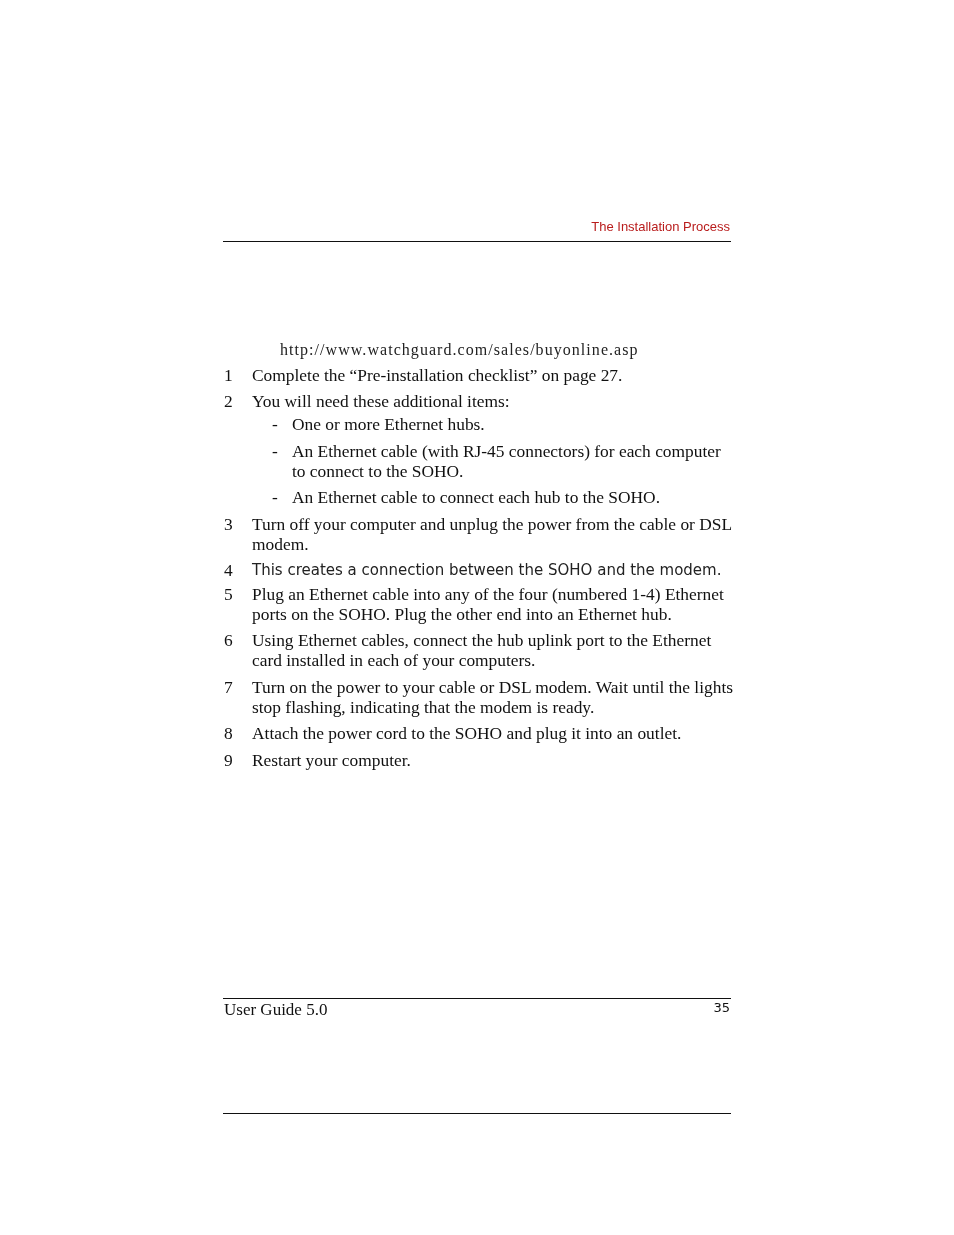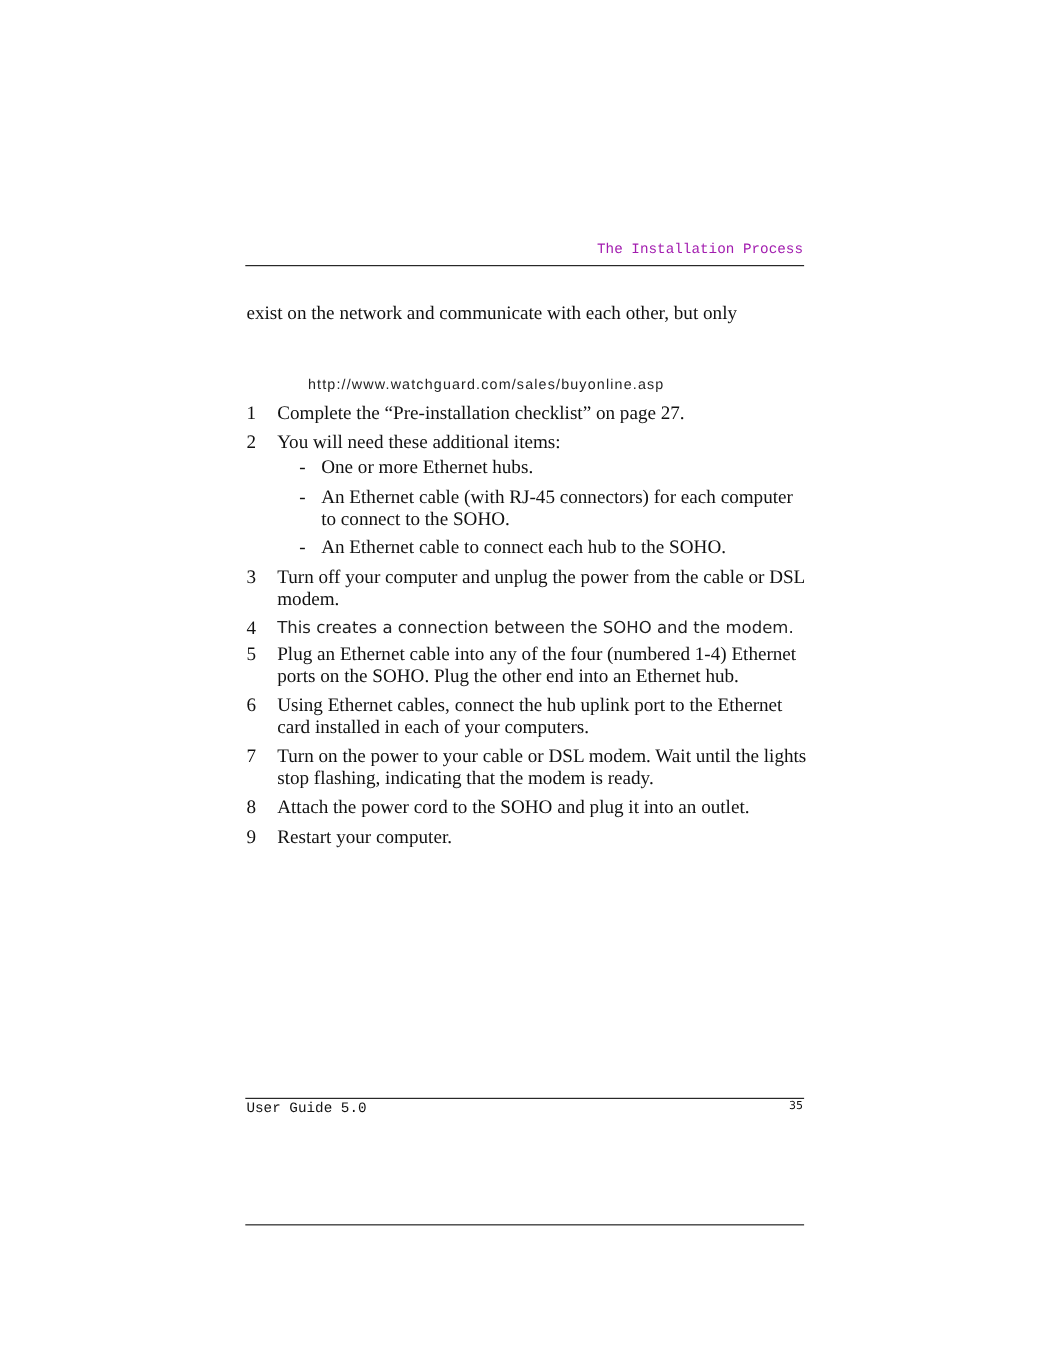--- a/index.html
+++ b/index.html
@@ -1,42 +1,42 @@
 <!DOCTYPE html>
 <html><head>
 <meta charset="utf-8">
 <style>
   html, body { margin:0; padding:0; background:#ffffff; }
   body { width:954px; height:1235px; position:relative; overflow:hidden; color:#111; }
   .page { position:absolute; left:0; top:0; width:954px; height:1235px; }
-  .header-text { position:absolute; right:224px; top:219px; font-family:Liberation Mono, monospace; font-size:13px; color:#a21caf; }
+  .header-text { position:absolute; right:224px; top:219px; font-family:Liberation Sans, sans-serif; font-size:13px; color:#b91c1c; }
   .rule { position:absolute; left:223px; width:508px; height:0; border-top:1px solid #111; }
   .body { position:absolute; left:224px; top:274px; width:510px; font-family:"Liberation Serif", serif; font-size:17.4px; line-height:20.3px; }
   .intro { margin:0; }
-  .url { font-family:Liberation Sans, sans-serif; font-size:13px; letter-spacing:1.05px; margin:6px 0 0 56px; line-height:18px; color:#222; }
+  .url { font-family:Liberation Serif, serif; font-size:16px; letter-spacing:1.05px; margin:6px 0 0 56px; line-height:18px; color:#222; }
   .step { display:flex; margin-top:6px; }
   .num { width:28px; flex:none; }
   .txt { flex:1; }
   .sub { display:flex; margin-top:6px; margin-left:20px; }
   .sub:first-child { margin-top:3px; }
   .dash { width:20px; flex:none; text-align:left; padding-left:28px; box-sizing:content-box; }
   .note { font-family:"DejaVu Sans", sans-serif; font-size:15px; line-height:16px; color:#222; margin-top:2px; }
-  .footer-left { position:absolute; left:224px; top:1000px; font-family:Liberation Mono, monospace; font-size:13px; }
-  .footer-right { position:absolute; right:224px; top:1000px; font-family:"DejaVu Sans", sans-serif; font-size:10px; }
+  .footer-left { position:absolute; left:224px; top:1000px; font-family:Liberation Serif, serif; font-size:17px; }
+  .footer-right { position:absolute; right:224px; top:1000px; font-family:"DejaVu Sans", sans-serif; font-size:13px; }
 </style>
 </head>
 <body>
 
 <div class="page">
   <div class="header-text">The Installation Process</div>
   <div class="rule" style="top:241px;"></div>
 
   <div class="body">
     <p class="intro">
-      <span>exist on the network and communicate with each other, but only</span><br>
+      <br>
       <br>
       <br>
     </p>
     <div class="url">http://www.watchguard.com/sales/buyonline.asp</div>
 
     <div class="step">
       <span class="num">1</span>
       <span class="txt">Complete the “Pre-installation checklist” on page 27.</span>
     </div>
 

